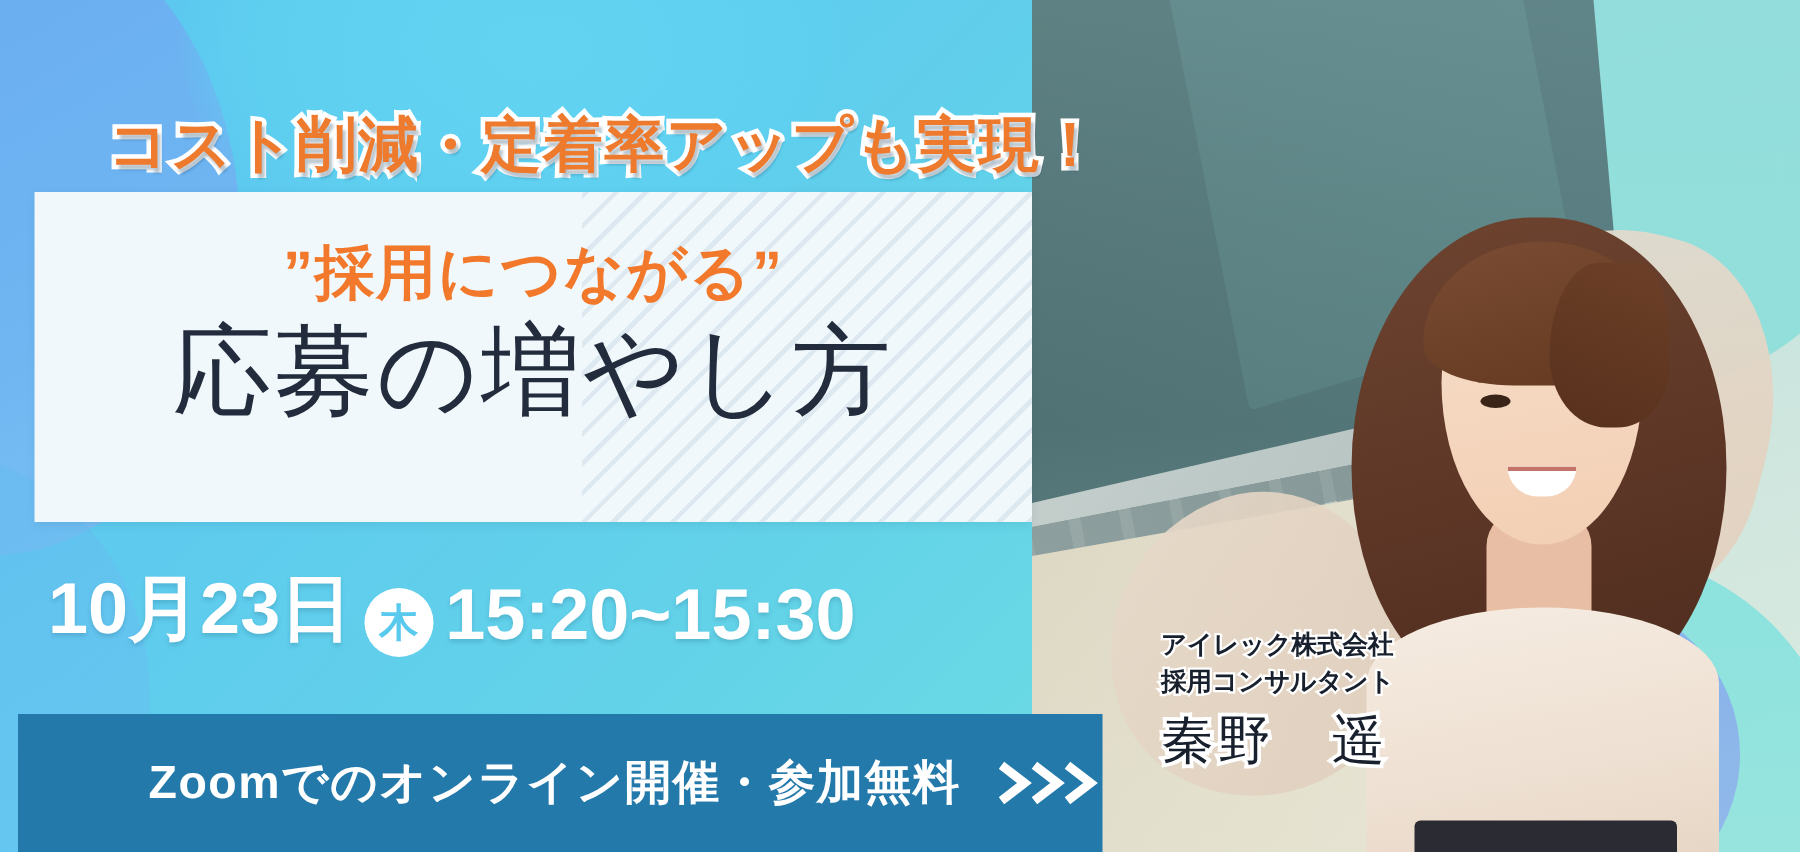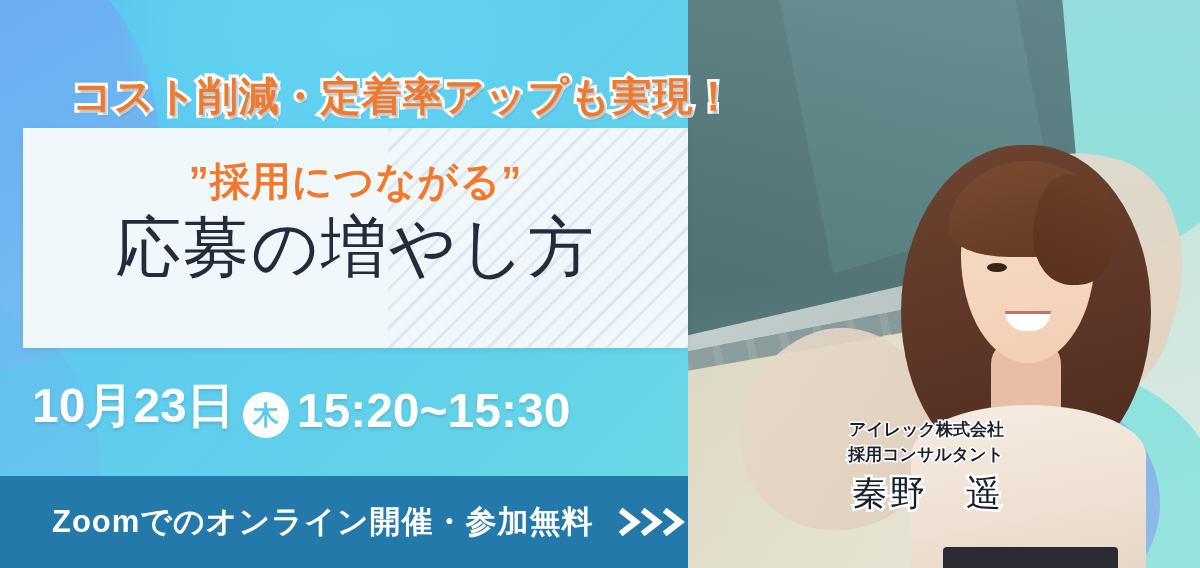--- a/index.html
+++ b/index.html
@@ -207,35 +207,35 @@
     display:inline-flex;align-items:center;justify-content:center;
     width:46px;height:46px;border-radius:50%;
     background:#ffffff;color:#5ac9ee;
     font-size:26px;font-weight:bold;
     margin:0 8px;text-shadow:none;
     flex:0 0 auto;
   }
 
   
   .cta{
-    position:absolute;left:0;top:476px;width:688px;height:92px;
-    background:#2479ab;display:flex;align-items:center;
+    position:absolute;left:12px;top:476px;width:688px;height:92px;
+    background:#2479ab;display:flex;align-items:center;padding-left:35px;
   }
   .cta-text{
     margin-left:52px;font-size:31px;font-weight:bold;color:#ffffff;
     letter-spacing:1px;white-space:nowrap;
   }
   .cta-arrows{
     margin-left:26px;display:flex;align-items:center;gap:1px;
   }
   .cta-arrows svg{display:block;}
 
   
   .speaker{
-    position:absolute;right:196px;top:418px;width:230px;text-align:right;
+    position:absolute;right:196px;top:418px;width:230px;text-align:left;
     z-index:6;
   }
   .speaker-company,.speaker-role{
     font-size:17px;font-weight:bold;color:#17202c;line-height:1.45;
     white-space:nowrap;
     -webkit-text-stroke:3px #ffffff;paint-order:stroke fill;
   }
   .speaker-name{
     margin-top:3px;font-size:35px;font-weight:normal;color:#17202c;
     letter-spacing:3px;white-space:nowrap;

